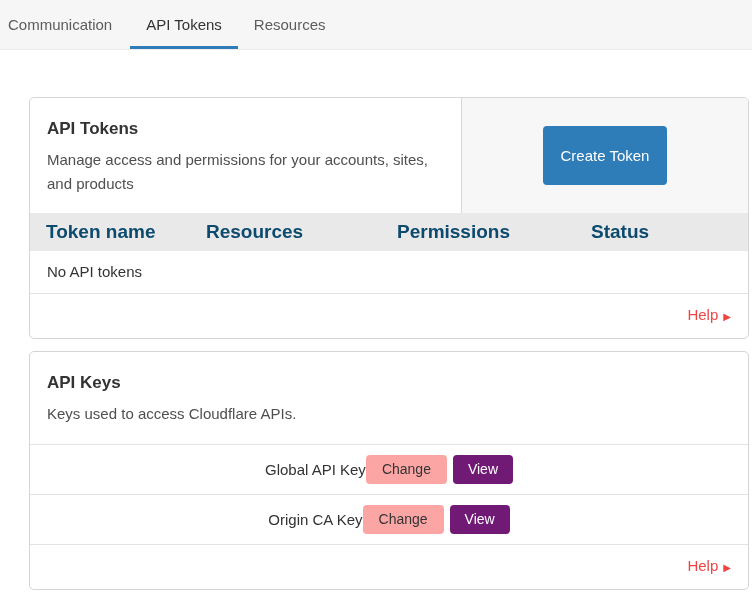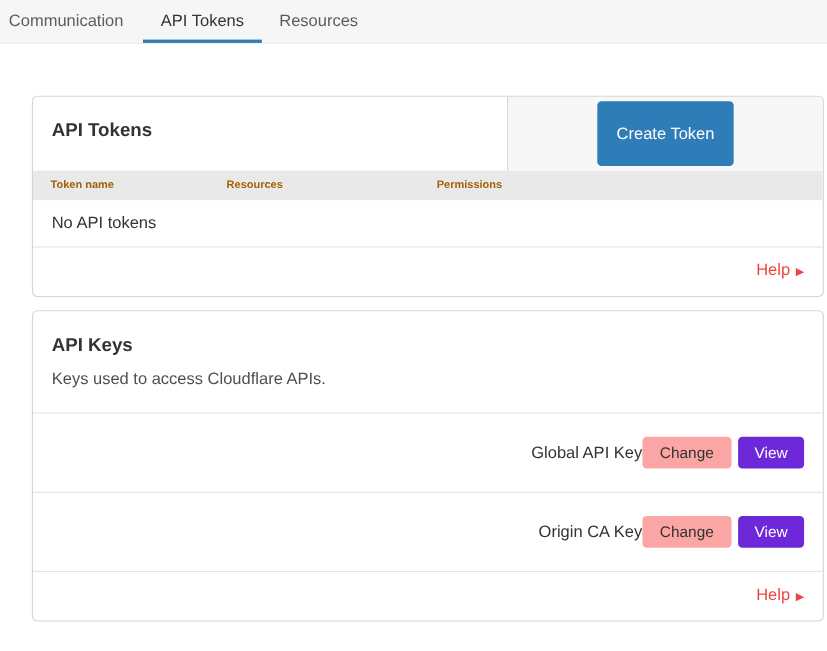--- a/index.html
+++ b/index.html
@@ -9,21 +9,21 @@
     height: 592px;
     background: #ffffff;
     font-family: "Liberation Sans", "DejaVu Sans", sans-serif;
     color: #333333;
     -webkit-font-smoothing: antialiased;
   }
   
   .tabbar {
     display: flex;
     align-items: stretch;
-    height: 40px;
+    height: 50px;
     box-sizing: border-box;
     background: #f6f6f6;
     border-bottom: 1px solid #ededed;
     padding-left: 8px;
   }
   .tab {
     display: flex;
     align-items: center;
     padding: 3px 16px 0;
     font-size: 15px;
@@ -89,34 +89,34 @@
     font-size: 15px;
     padding: 21px 18px;
   }
   .btn-gray {
     background: #fca5a5;
     color: #333333;
     font-size: 14px;
     padding: 6px 16px;
   }
   .btn-blue {
-    background: #6d28d9;
+    background: #701a75;
     color: #ffffff;
     font-size: 14px;
     padding: 6px 15px;
   }
 
   .table-head {
     display: grid;
     grid-template-columns: 160px 191px 194px 1fr;
     background: #e9e9e9;
     padding: 8px 0 8px 16px;
-    font-size: 10px;
+    font-size: 19px;
     font-weight: 700;
-    color: #a16207;
+    color: #0c4a6e;
   }
   .table-empty {
     padding: 12px 17px 13px;
     font-size: 15px;
     border-bottom: 1px solid #e3e3e3;
   }
   .card-footer {
     padding: 12px 17px 14px;
     text-align: right;
   }
@@ -126,22 +126,22 @@
     text-decoration: none;
     cursor: pointer;
   }
   .help-arrow { font-size: 10px; margin-left: 5px; }
 
   
   .keys-header { padding: 21px 16px 18px 17px; }
   .key-row {
     display: flex;
     align-items: center;
-    justify-content: flex-end;
-    padding: 21px 17px;
+    justify-content: center;
+    padding: 10px 17px;
     border-top: 1px solid #e3e3e3;
   }
   .key-label { font-size: 15px; color: #333333; }
   .key-actions { display: flex; gap: 6px; }
   .keys-footer { border-top: 1px solid #e3e3e3; }
 </style>
 </head>
 <body>
 
 <nav class="tabbar">
@@ -149,30 +149,32 @@
   <div class="tab active">API Tokens</div>
   <div class="tab">Resources</div>
 </nav>
 
 <div class="page">
 
   <section class="card">
     <div class="tokens-header">
       <div class="th-left">
         <h2 class="card-title">API Tokens</h2>
+        <p class="card-desc">Manage access and permissions for your accounts, sites, and products</p>
       </div>
       <div class="th-right">
         <button class="btn btn-primary">Create Token</button>
       </div>
     </div>
 
     <div class="table-head">
       <div>Token name</div>
       <div>Resources</div>
       <div>Permissions</div>
+      <div>Status</div>
     </div>
 
     <div class="table-empty">No API tokens</div>
 
     <div class="card-footer">
       <a class="help-link"><span>Help</span><span class="help-arrow">▶</span></a>
     </div>
   </section>
 
   <section class="card">

